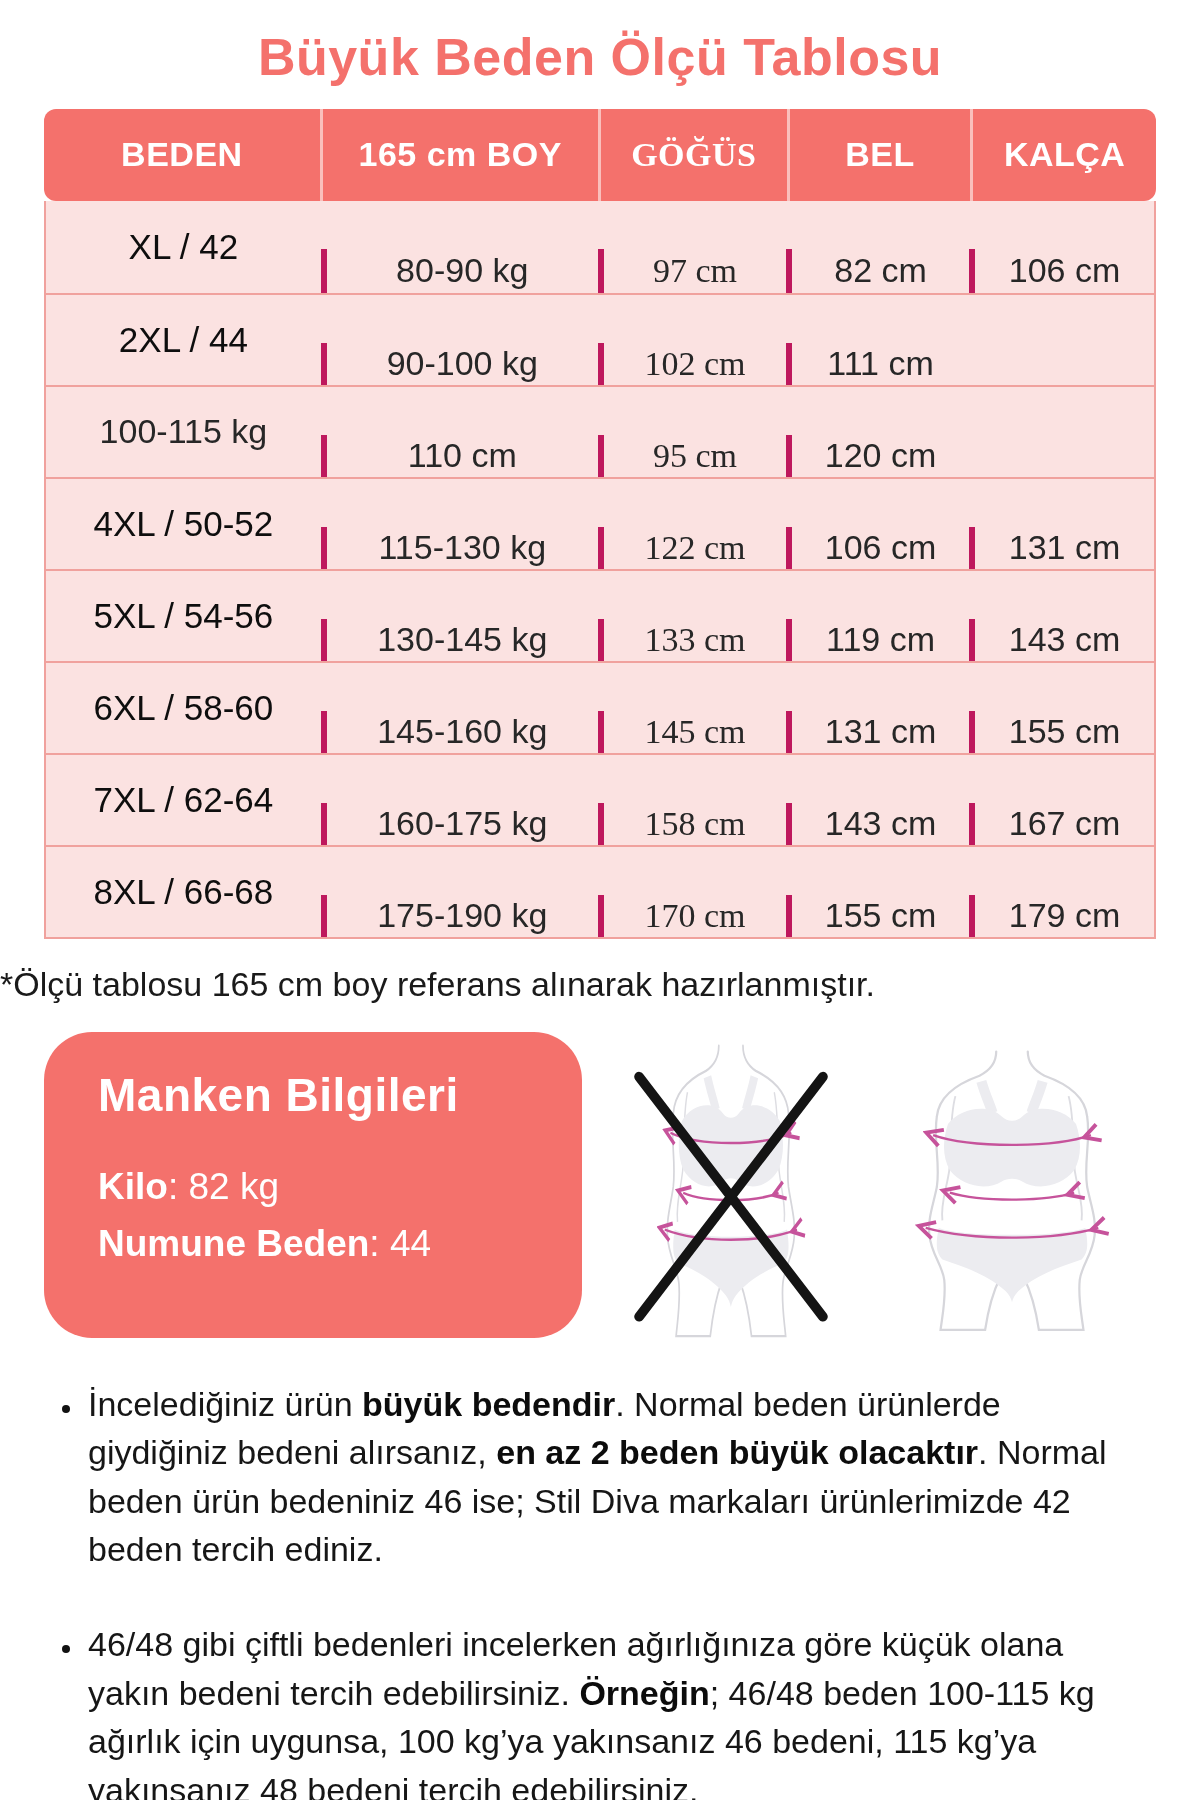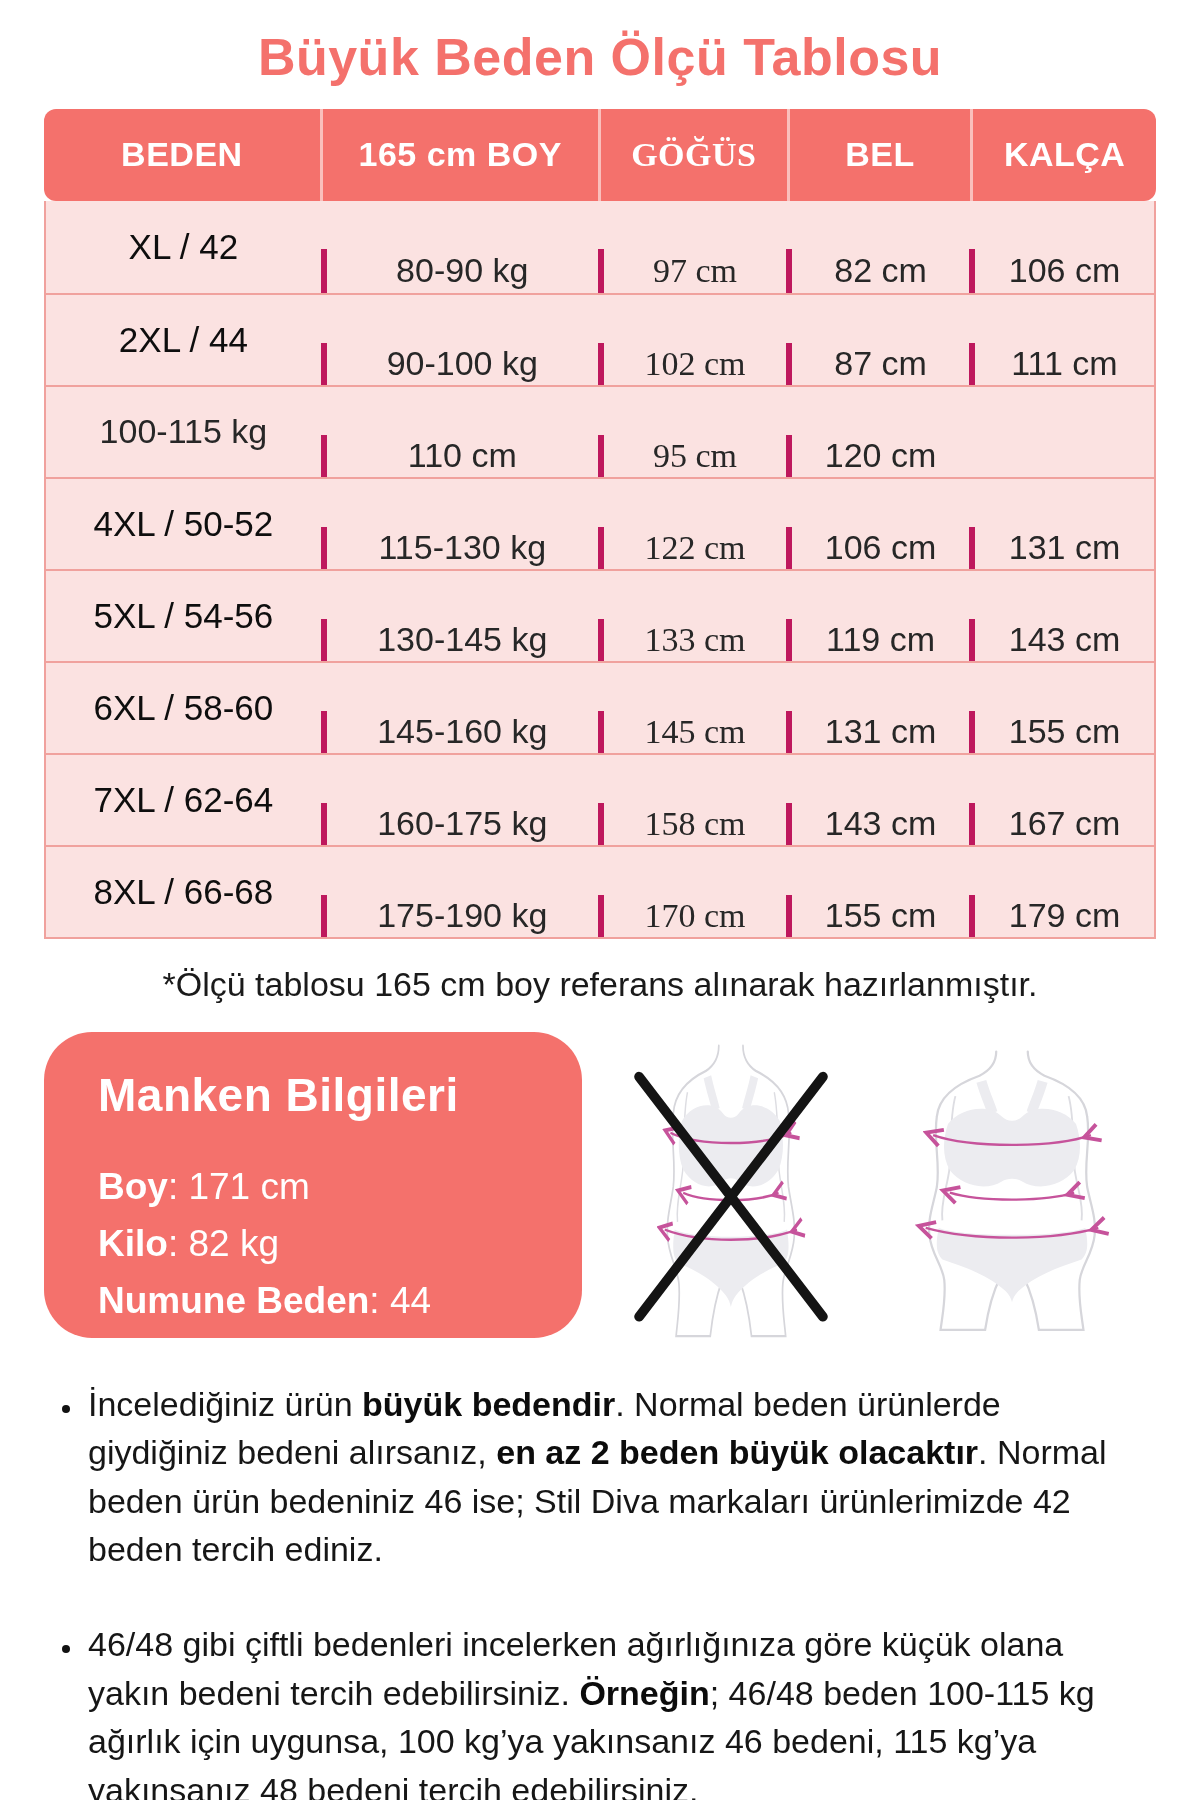--- a/index.html
+++ b/index.html
@@ -28,21 +28,21 @@
   .t-cell:nth-child(5) { width: 16.7%; }
   .t-head { background: #f4716c; border-radius: 12px; }
   .t-head .t-cell { color: #ffffff; font-weight: 700; letter-spacing: 0.5px; }
   .t-head .t-cell + .t-cell { border-left: 3px solid rgba(255,255,255,0.55); }
   .t-body { border: 2px solid #f0a19d; border-top: 0; }
   .t-body .t-row { background: #fbe2e1; }
   .t-body .t-row + .t-row { border-top: 2px solid #f0a19d; }
   .t-body .t-cell + .t-cell { border-left: 6px solid #be185d; margin-top: 48px; }
   .t-body .t-cell.c-size { font-weight: 400; color: #0e0e0e; font-size: 35px; }
   
-  .footnote { margin-top: 26px; text-align: center; font-size: 34px; color: #1a1a1a; }
+  .footnote { margin-top: 26px; text-align: left; font-size: 34px; color: #1a1a1a; }
   
   .info-row { margin: 28px 44px 0; display: flex; align-items: stretch; }
   .model-box {
     width: 538px; height: 306px; flex: 0 0 auto;
     background: #f4716c; border-radius: 48px;
     padding: 36px 20px 0 54px; color: #ffffff;
   }
   .model-box h2 { font-size: 46px; font-weight: 800; margin-bottom: 44px; letter-spacing: 0.5px; }
   .m-line { font-size: 37px; margin-bottom: 15px; font-weight: 300; }
   .m-line b { font-weight: 800; }
@@ -75,21 +75,20 @@
         <div class="t-cell c-size">XL / 42</div>
         <div class="t-cell">80-90 kg</div>
         <div class="t-cell">97 cm</div>
         <div class="t-cell">82 cm</div>
         <div class="t-cell">106 cm</div>
       </div>
       <div class="t-row">
         <div class="t-cell c-size">2XL / 44</div>
         <div class="t-cell">90-100 kg</div>
         <div class="t-cell">102 cm</div>
-        <div class="t-cell">87 cm</div>
         <div class="t-cell">111 cm</div>
       </div>
       <div class="t-row">
         <div class="t-cell">100-115 kg</div>
         <div class="t-cell">110 cm</div>
         <div class="t-cell">95 cm</div>
         <div class="t-cell">120 cm</div>
       </div>
       <div class="t-row">
         <div class="t-cell c-size">4XL / 50-52</div>
@@ -128,21 +127,20 @@
       </div>
     </div>
 </div>
 
 <p class="footnote">*Ölçü tablosu 165 cm boy referans alınarak hazırlanmıştır.</p>
 
 <div class="info-row">
   <div class="model-box">
     <h2>Manken Bilgileri</h2>
     <div>
-        <div class="m-line"><b>Boy</b><span>: 171 cm</span></div>
         <div class="m-line"><b>Kilo</b><span>: 82 kg</span></div>
         <div class="m-line"><b>Numune Beden</b><span>: 44</span></div>
       </div>
   </div>
 
   <div class="figures">
 
     <svg width="242" height="300" viewBox="0 0 250 310" aria-hidden="true">
       <defs>
         <marker id="arr" markerWidth="9" markerHeight="9" refX="4.5" refY="4.5" orient="auto">

